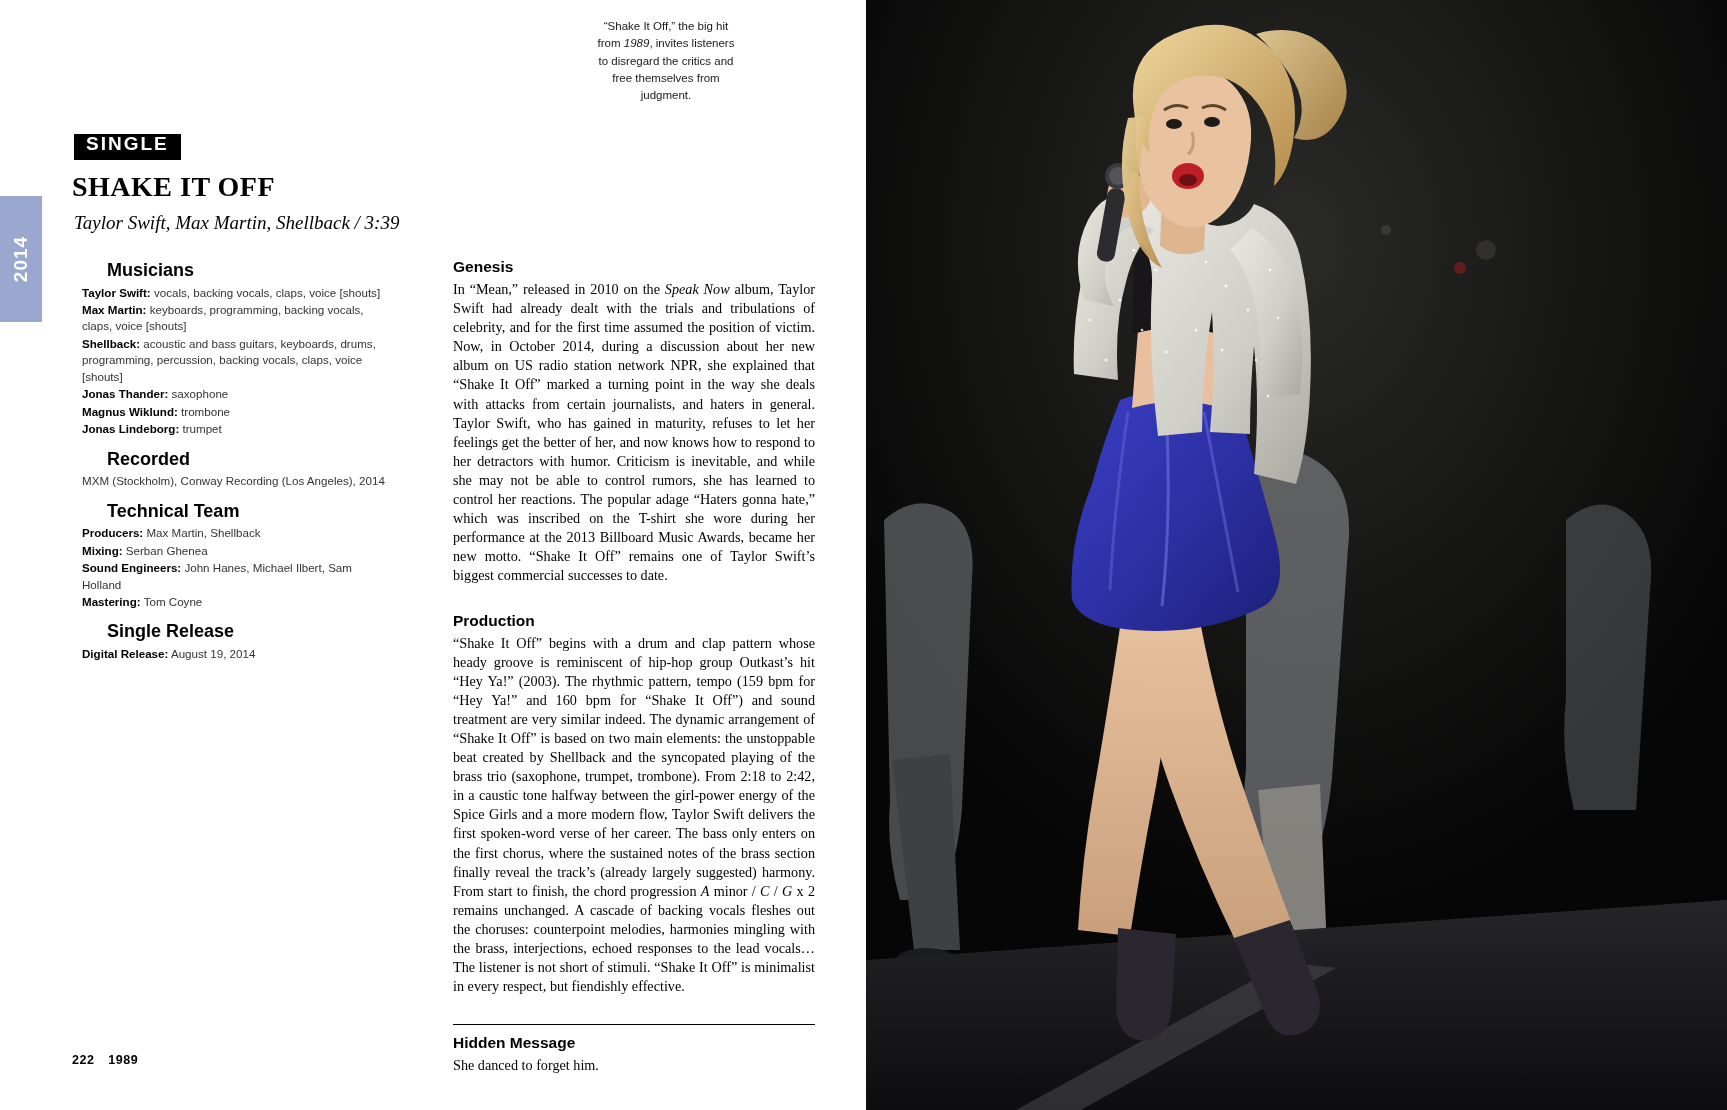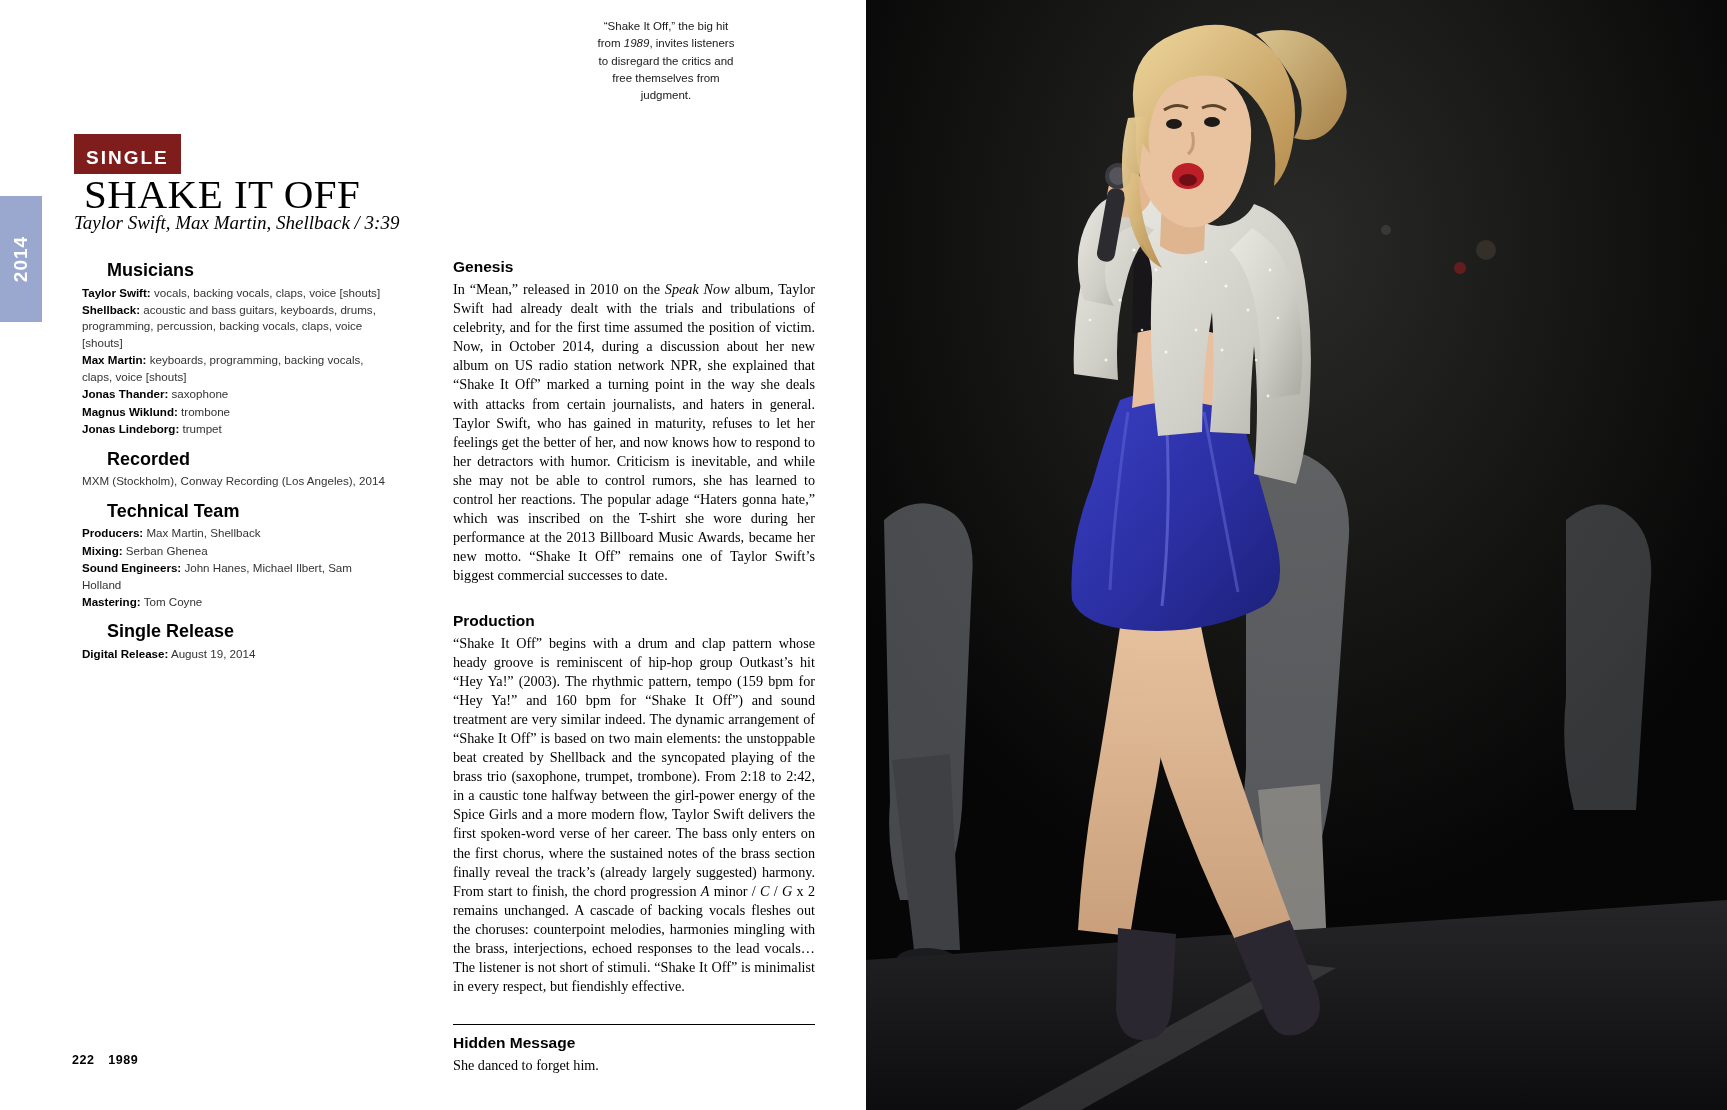--- a/index.html
+++ b/index.html
@@ -59,37 +59,38 @@
     line-height: 1.5;
     color: #1a1a1a;
     font-family: "Liberation Sans", sans-serif;
   }
   .caption em { font-style: italic; }
 
   
   .single-badge {
     position: absolute;
     left: 74px; top: 134px;
-    background: #7f1d1d;
+    background: #000000;
     color: #ffffff;
     font-weight: bold;
     font-size: 19px;
     letter-spacing: 2px;
-    padding: 14px 12px 7px 12px;
+    padding: 0 12px 7px 12px;
     line-height: 1;
   }
 
   
   .song-title {
     position: absolute;
-    left: 84px; top: 172px;
+    left: 72px; top: 172px;
     font-family: "Liberation Serif", serif;
-    font-size: 41px;
+    font-size: 28px;
     letter-spacing: 0.5px;
     line-height: 1.1;
+    font-weight: bold;
   }
   .song-credit {
     position: absolute;
     left: 74px; top: 212px;
     font-family: "Liberation Serif", serif;
     font-style: italic;
     font-size: 19px;
   }
 
   
@@ -186,22 +187,22 @@
     </div>
 
     <div class="single-badge">SINGLE</div>
 
     <div class="song-title">SHAKE IT OFF</div>
     <div class="song-credit">Taylor Swift, Max Martin, Shellback / 3:39</div>
 
     <div class="info-col">
       <div class="info-head">Musicians</div>
       <div class="info-line"><b>Taylor Swift:</b><span> vocals, backing vocals, claps, voice [shouts]</span></div>
+      <div class="info-line"><b>Max Martin:</b><span> keyboards, programming, backing vocals, claps, voice [shouts]</span></div>
       <div class="info-line"><b>Shellback:</b><span> acoustic and bass guitars, keyboards, drums, programming, percussion, backing vocals, claps, voice [shouts]</span></div>
-      <div class="info-line"><b>Max Martin:</b><span> keyboards, programming, backing vocals, claps, voice [shouts]</span></div>
       <div class="info-line"><b>Jonas Thander:</b><span> saxophone</span></div>
       <div class="info-line"><b>Magnus Wiklund:</b><span> trombone</span></div>
       <div class="info-line"><b>Jonas Lindeborg:</b><span> trumpet</span></div>
 
       <div class="info-head">Recorded</div>
       <div class="info-line">MXM (Stockholm), Conway Recording (Los Angeles), 2014</div>
 
       <div class="info-head">Technical Team</div>
       <div class="info-line"><b>Producers:</b><span> Max Martin, Shellback</span></div>
       <div class="info-line"><b>Mixing:</b><span> Serban Ghenea</span></div>

